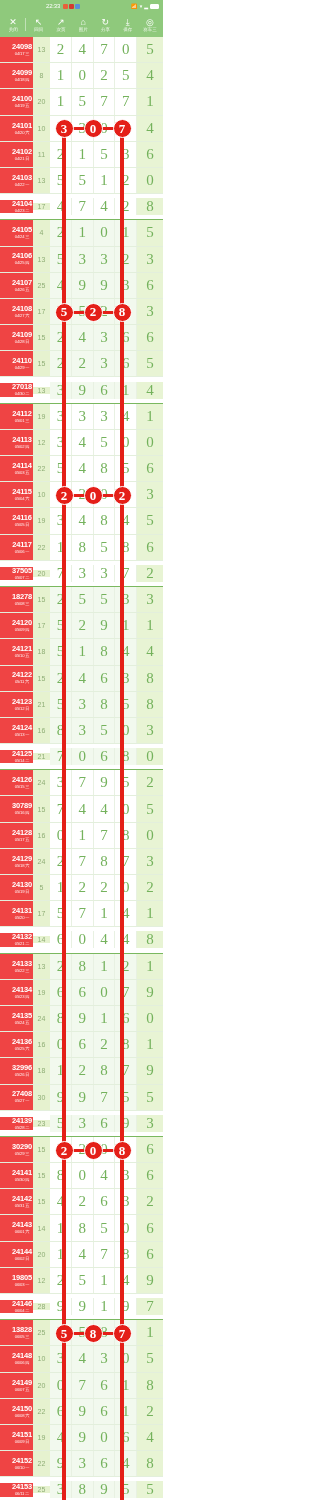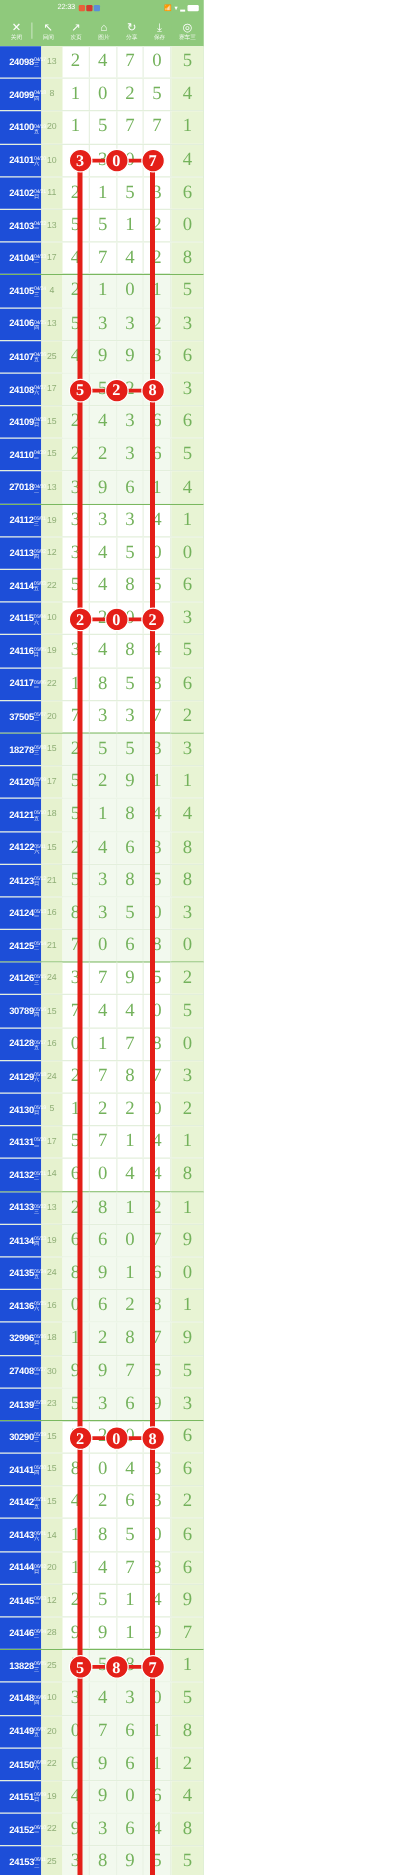--- a/index.html
+++ b/index.html
@@ -67,29 +67,29 @@
   .grid {
     position: relative;
     background: #ffffff;
   }
   .row {
     display: flex;
     height: 26.2px;
     border-bottom: 0.5px solid #e3efdc;
     position: relative;
   }
-  .row.sep { border-bottom: 1px solid #7ab85f; }
+  .row.sep { border-bottom: 1px solid #7ab85f; align-items: center; }
 
   .c-issue {
     width: 33px;
     flex: 0 0 33px;
-    background: #1d4ed8;
+    background: #ef4444;
     color: #ffffff;
     display: flex;
-    flex-direction: row;
+    flex-direction: column;
     align-items: center;
     justify-content: center;
     line-height: 1;
     padding-left: 11px;
   }
   .c-issue .no { font-size: 7.5px; font-weight: bold; letter-spacing: -0.2px; }
   .c-issue .dt { font-size: 4.2px; opacity: 0.92; margin-top: 1.5px; letter-spacing: -0.2px; }
 
   .c-sum {
     width: 17px;
@@ -776,21 +776,21 @@
         </div>
         <div class="c-sum">20</div>
         <div class="c-num">1</div>
         <div class="c-num">4</div>
         <div class="c-num">7</div>
         <div class="c-num">8</div>
         <div class="c-last">6</div>
       </div>
       <div class="row">
         <div class="c-issue">
-          <span class="no">24145</span>
+          <span class="no">19805</span>
           <span class="dt">06/03 一</span>
         </div>
         <div class="c-sum">12</div>
         <div class="c-num">2</div>
         <div class="c-num">5</div>
         <div class="c-num">1</div>
         <div class="c-num">4</div>
         <div class="c-last">9</div>
       </div>
       <div class="row sep">

